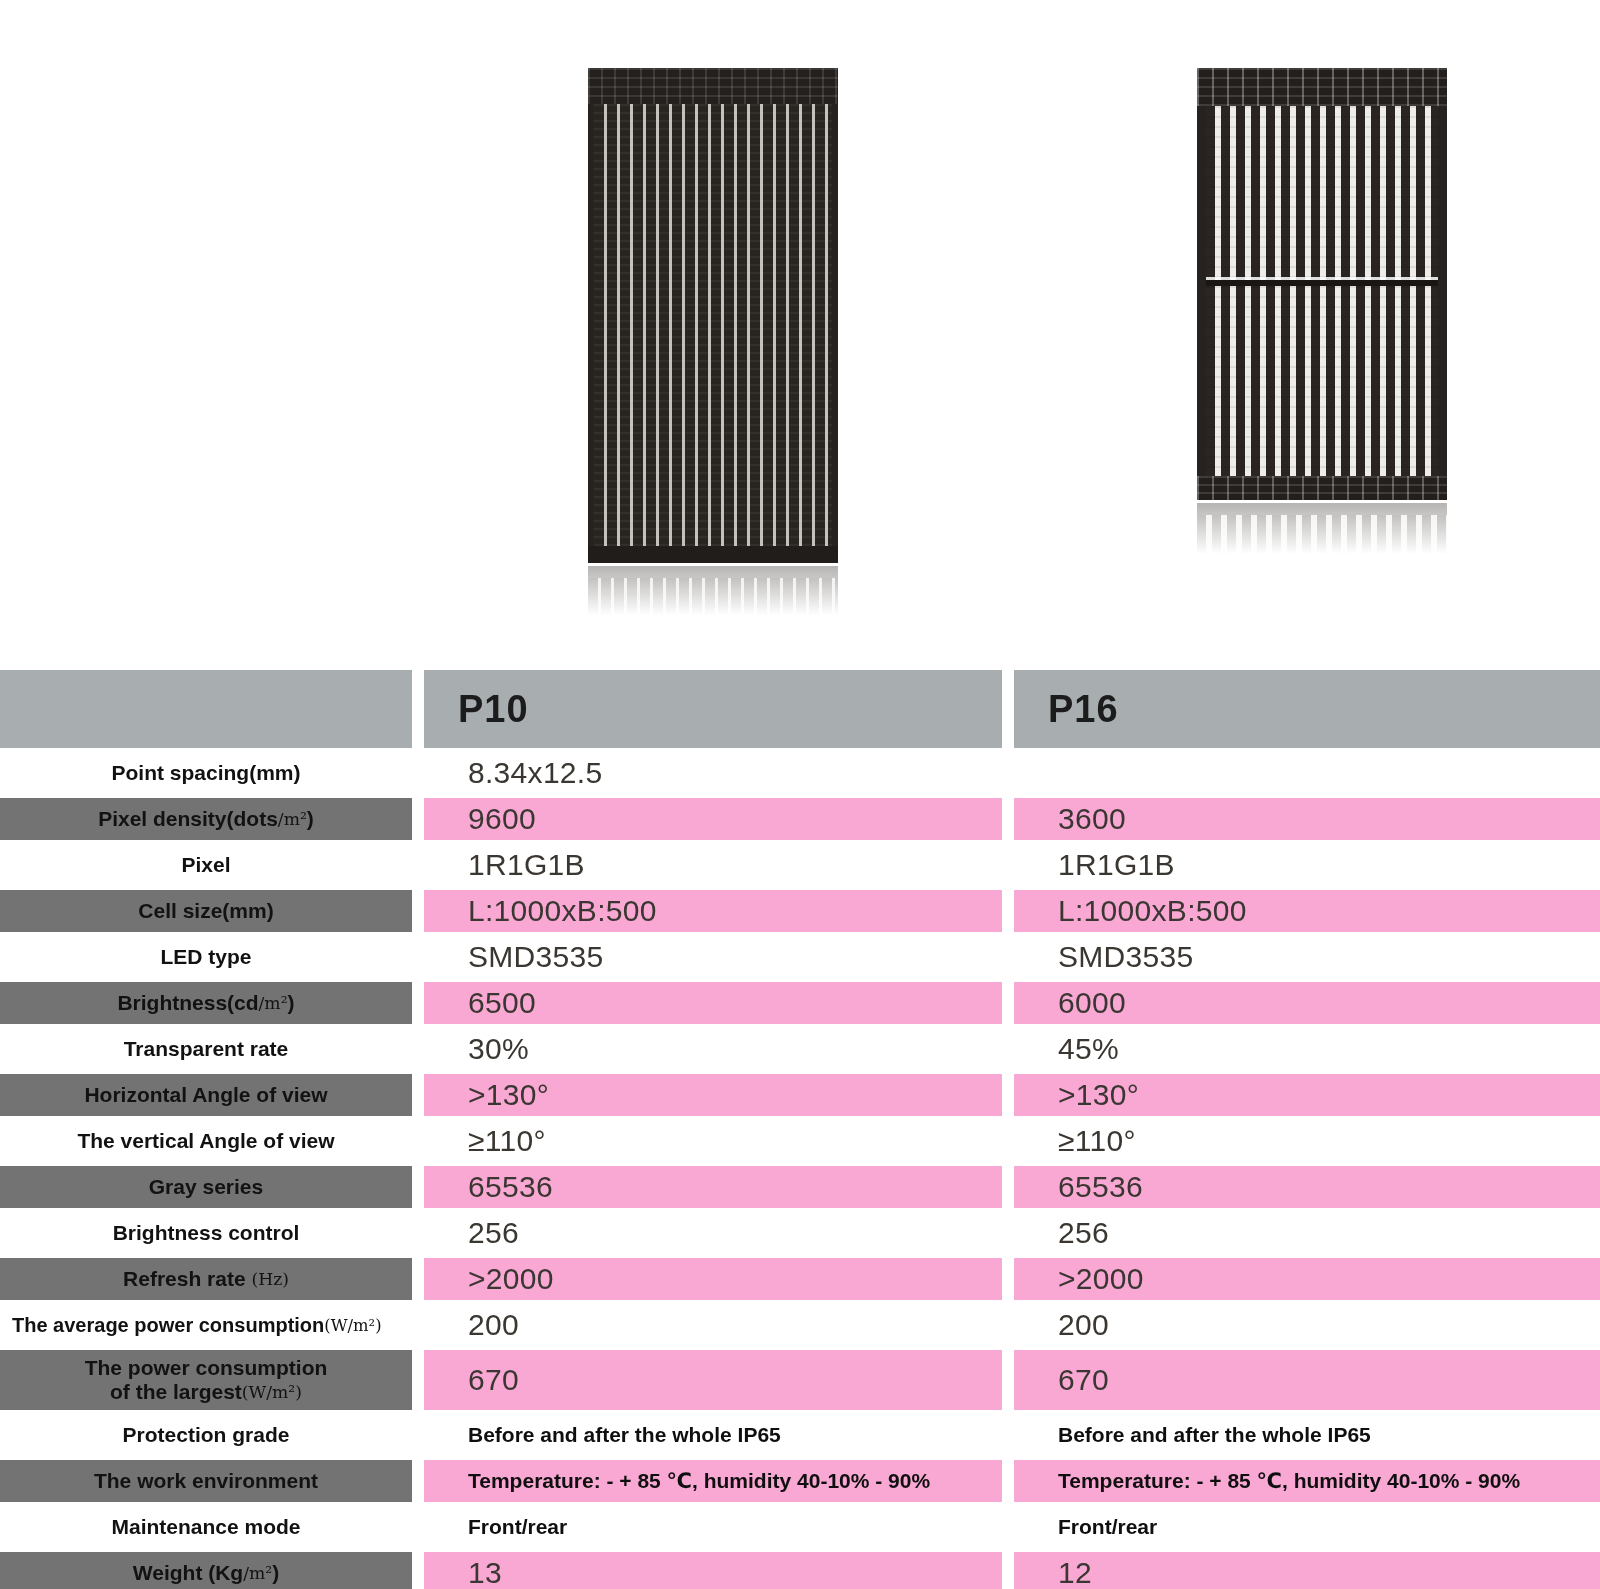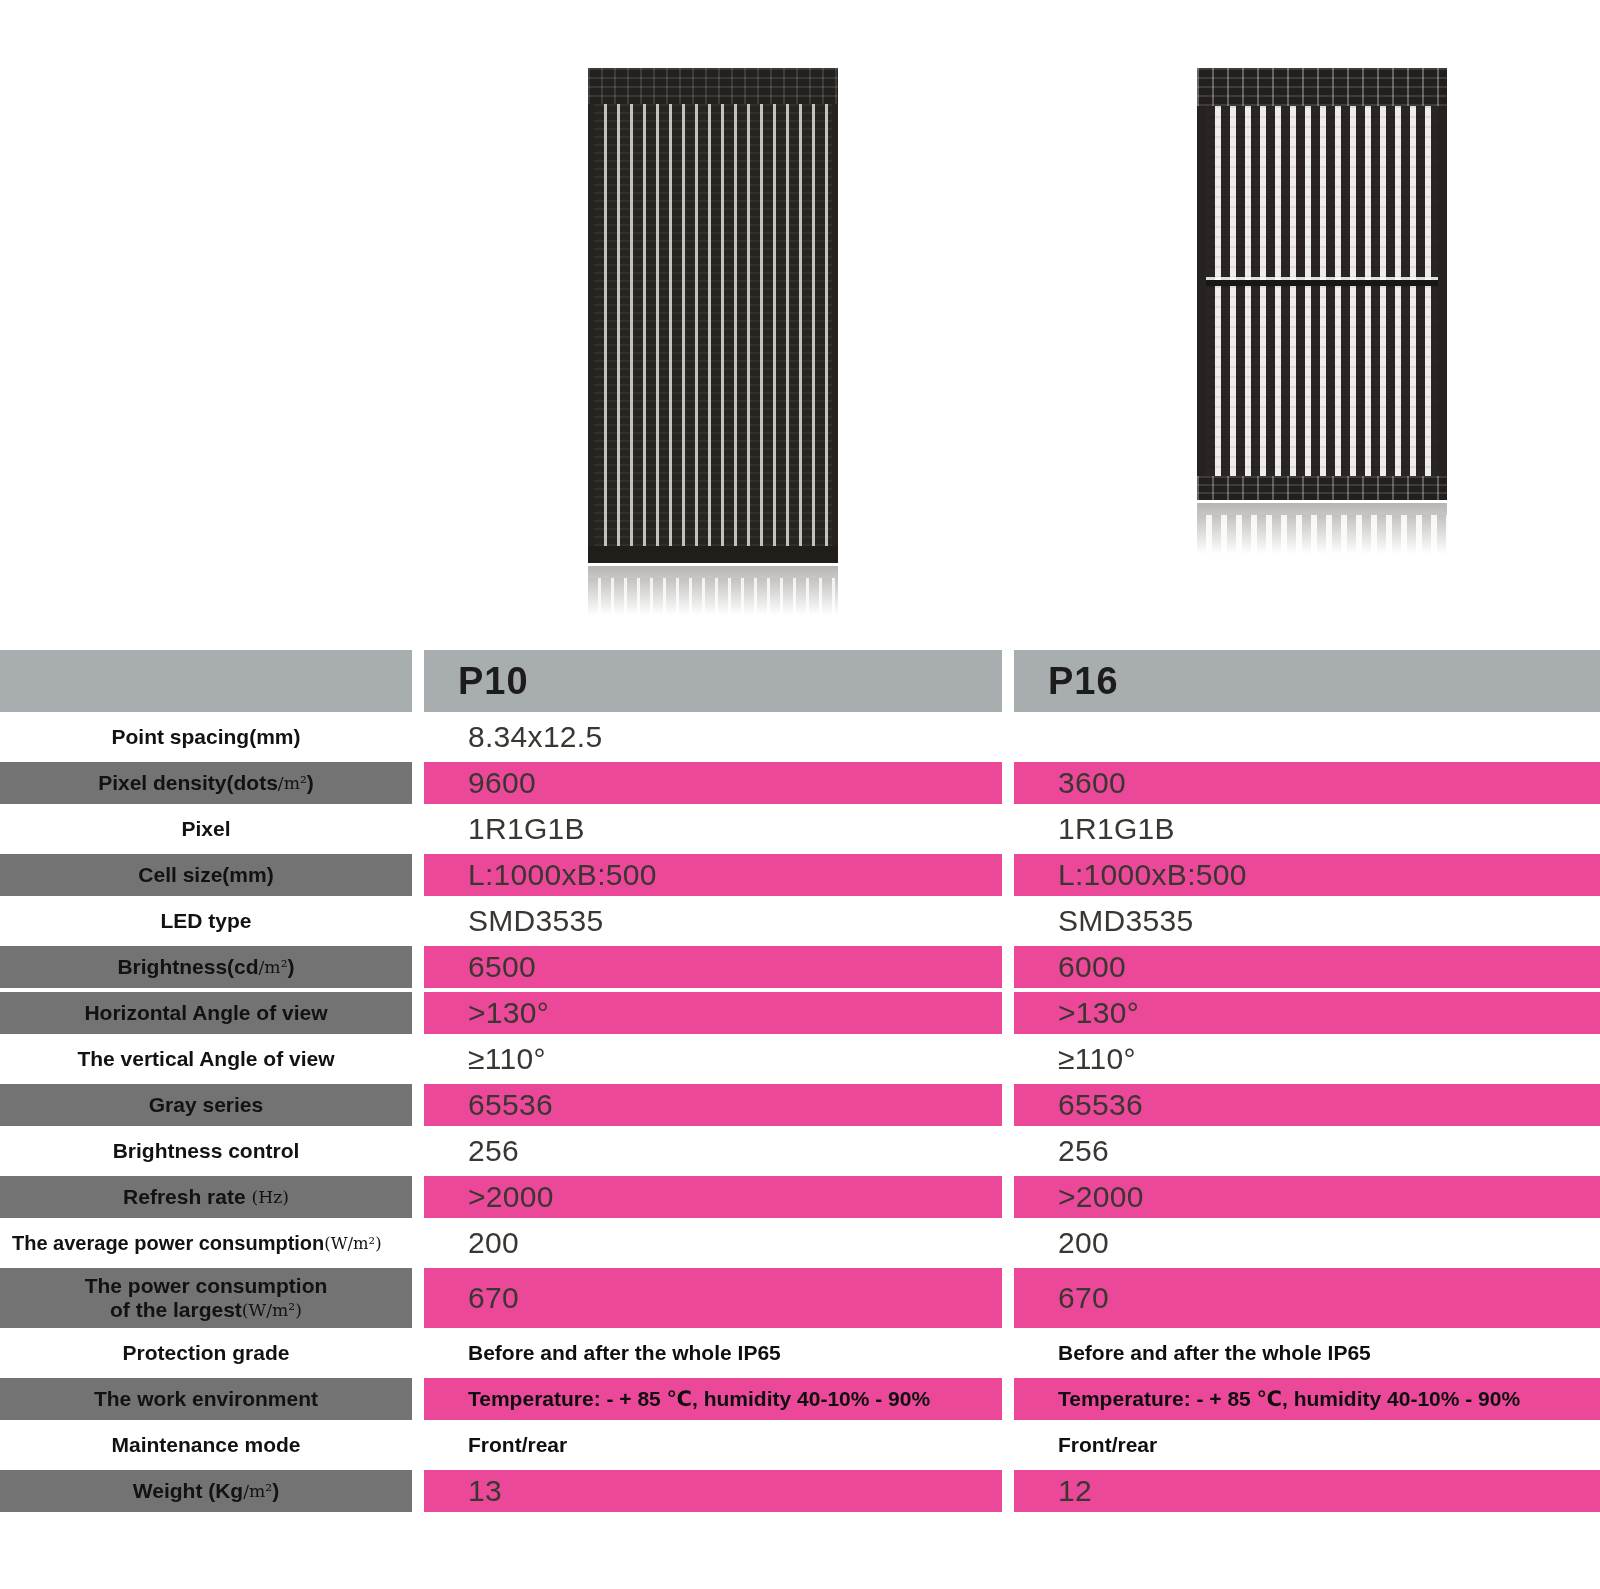--- a/index.html
+++ b/index.html
@@ -67,34 +67,34 @@
       repeating-linear-gradient(90deg, #615d59 0 9px, #e8e6e2 9px 15px);
   }
   .reflect{position:absolute;overflow:hidden;}
   .reflect::after{content:"";position:absolute;inset:0;
     background:linear-gradient(180deg, rgba(255,255,255,0.50) 0%, #ffffff 88%);}
 
   
   .spec-table{position:absolute;left:0;top:650px;width:1600px;}
   .trow{display:grid;grid-template-columns:412px 578px 586px;column-gap:12px;
         height:42px;margin-bottom:4px;}
-  .trow.header{height:62px;}
+  .trow.header{height:78px;margin-top:20px;}
   .trow.tall{height:60px;}
 
   .hcell{background:#a8aeb0;display:flex;align-items:center;}
   .hcell.hval{padding-left:34px;font-size:38px;font-weight:700;color:#1c1c1c;letter-spacing:1px;}
 
   .lbl{display:flex;align-items:center;justify-content:center;text-align:center;
        font-size:21px;font-weight:700;color:#121212;line-height:1.12;}
   .lbl.shade{background:#737373;}
   .lbl.left{justify-content:flex-start;text-align:left;padding-left:12px;
             white-space:nowrap;overflow:visible;position:relative;z-index:2;font-size:20px;}
 
   .val{display:flex;align-items:center;padding-left:44px;}
-  .val.shade{background:#ec4899;align-items:center;}
+  .val.shade{background:#f9a8d4;align-items:center;}
   .v-plain{font-size:30px;font-weight:500;color:#3a3631;letter-spacing:0.3px;}
   .v-bold{font-size:21px;font-weight:700;color:#0f0f0f;}
 
   .u{font-family:"DejaVu Serif",serif;font-weight:400;font-size:0.82em;position:relative;top:-1px;}
 </style>
 </head>
 <body>
 
 <div class="canvas">
 
@@ -178,20 +178,31 @@
             <span><span>Brightness(cd</span><span class="u">/m²</span><span>)</span></span>
           </div>
           <div class="val shade">
             <span class="v-plain">6500</span>
           </div>
           <div class="val shade">
             <span class="v-plain">6000</span>
           </div>
         </div>
         <div class="trow">
+          <div class="lbl">
+            <span><span>Transparent rate</span></span>
+          </div>
+          <div class="val">
+            <span class="v-plain">30%</span>
+          </div>
+          <div class="val">
+            <span class="v-plain">45%</span>
+          </div>
+        </div>
+        <div class="trow">
           <div class="lbl shade">
             <span><span>Horizontal Angle of view</span></span>
           </div>
           <div class="val shade">
             <span class="v-plain">&gt;130°</span>
           </div>
           <div class="val shade">
             <span class="v-plain">&gt;130°</span>
           </div>
         </div>

